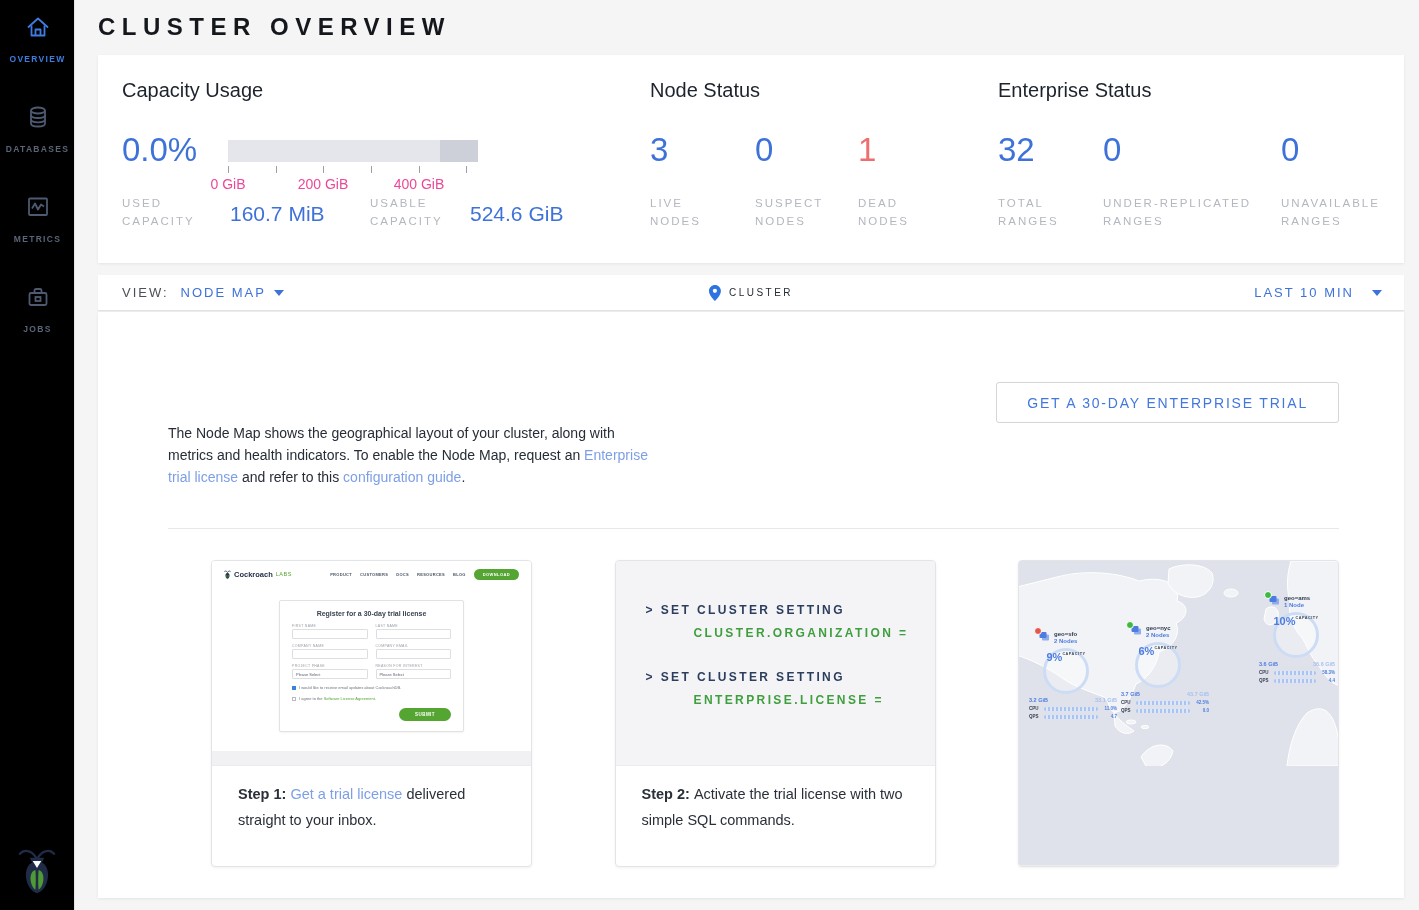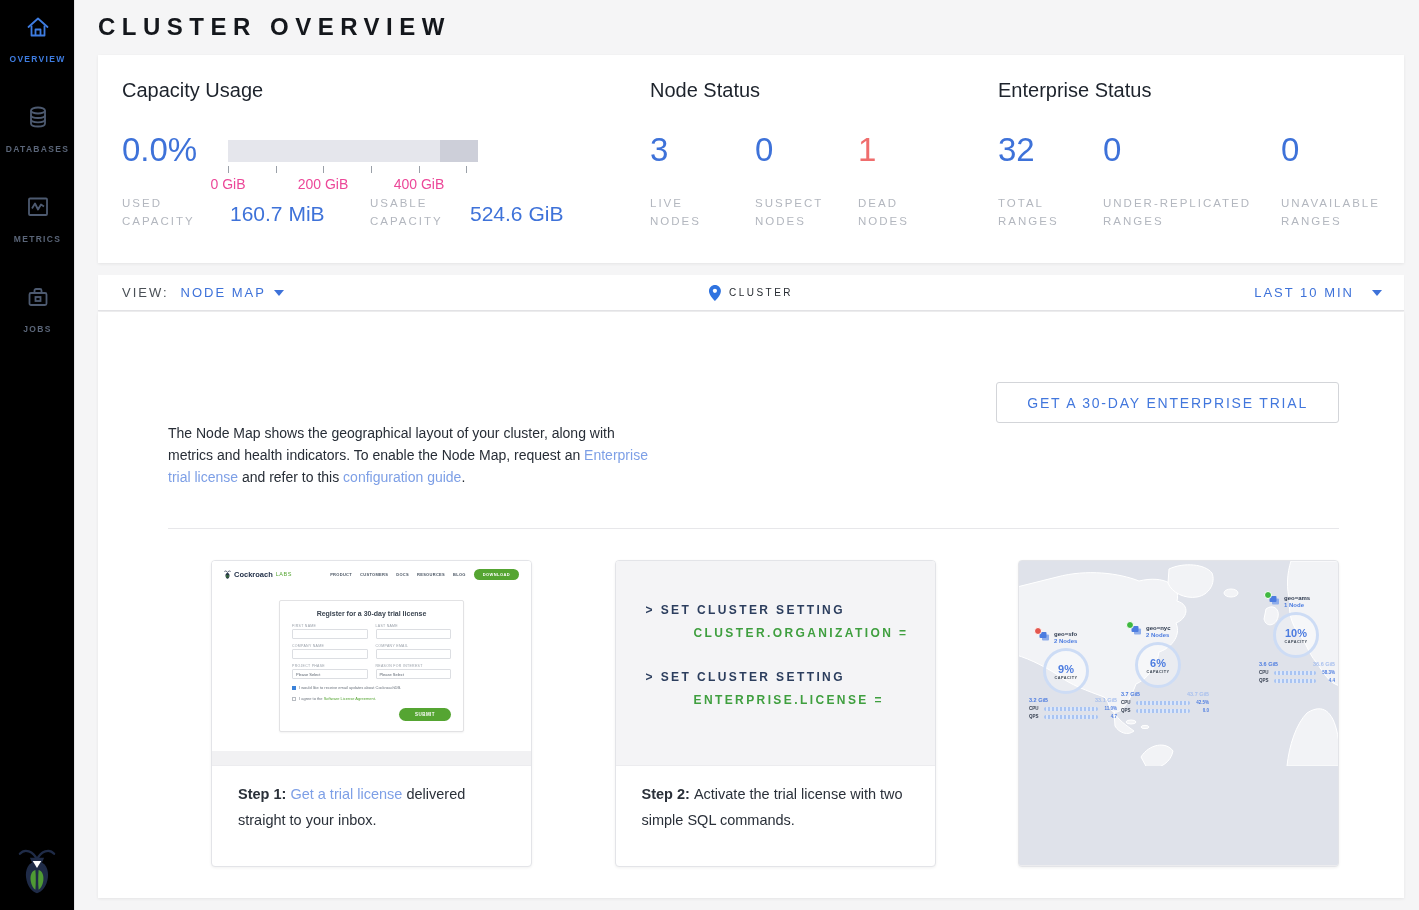--- a/index.html
+++ b/index.html
@@ -103,21 +103,21 @@
   
   .map-area { width:100%; height:100%; background:#dfe2ea; }
   .map-area svg.world { position:absolute; left:0; top:0; }
   .map-badge { position:absolute; }
   .mb-head { position:relative; display:flex; gap:4px; align-items:flex-start; margin-left:10px; }
   .mb-dot { position:absolute; left:-5px; top:-4px; width:8px; height:8px; border-radius:50%; border:1px solid #fff; }
   .mb-dot.red { background:#e4574f; } .mb-dot.green { background:#3fb83f; }
   .mb-name { font-size:6px; font-weight:700; color:#2e3razor; color:#2e3a4f; display:block; }
   .mb-nodes { font-size:6px; font-weight:700; color:#4c7ce0; display:block; margin-top:1px; }
   .mb-gauge { width:46px; height:46px; border-radius:50%; border:3px solid #cddcf5; background:rgba(255,255,255,0.35);
-              margin:4px 0 0 14px; display:flex; flex-direction:column; align-items:center; justify-content:center; }
+              margin:4px 0 0 14px; display:flex; flex-direction:row; justify-content:center; }
   .mb-pct { font-size:11px; font-weight:700; color:#4c7ce0; }
   .mb-cap { font-size:3.8px; font-weight:700; letter-spacing:.5px; color:#3c4654; margin-top:1px; }
   .mb-range { display:flex; justify-content:space-between; width:100%; margin-top:3px;
               font-size:5.5px; font-weight:700; }
   .mb-range .used { color:#4c7ce0; } .mb-range .total { color:#a9c0ee; }
   .mb-row { display:flex; align-items:center; gap:3px; margin-top:3px; }
   .mb-row .lbl { font-size:4.5px; font-weight:700; color:#323c4d; width:12px; }
   .mb-row .bar { flex:1; height:4px; border-radius:2px;
                  background:repeating-linear-gradient(90deg,#a9c4f2 0 2px,#dce7fa 2px 4px); }
   .mb-row .val { font-size:4.5px; font-weight:700; color:#4c7ce0; width:16px; text-align:right; }

